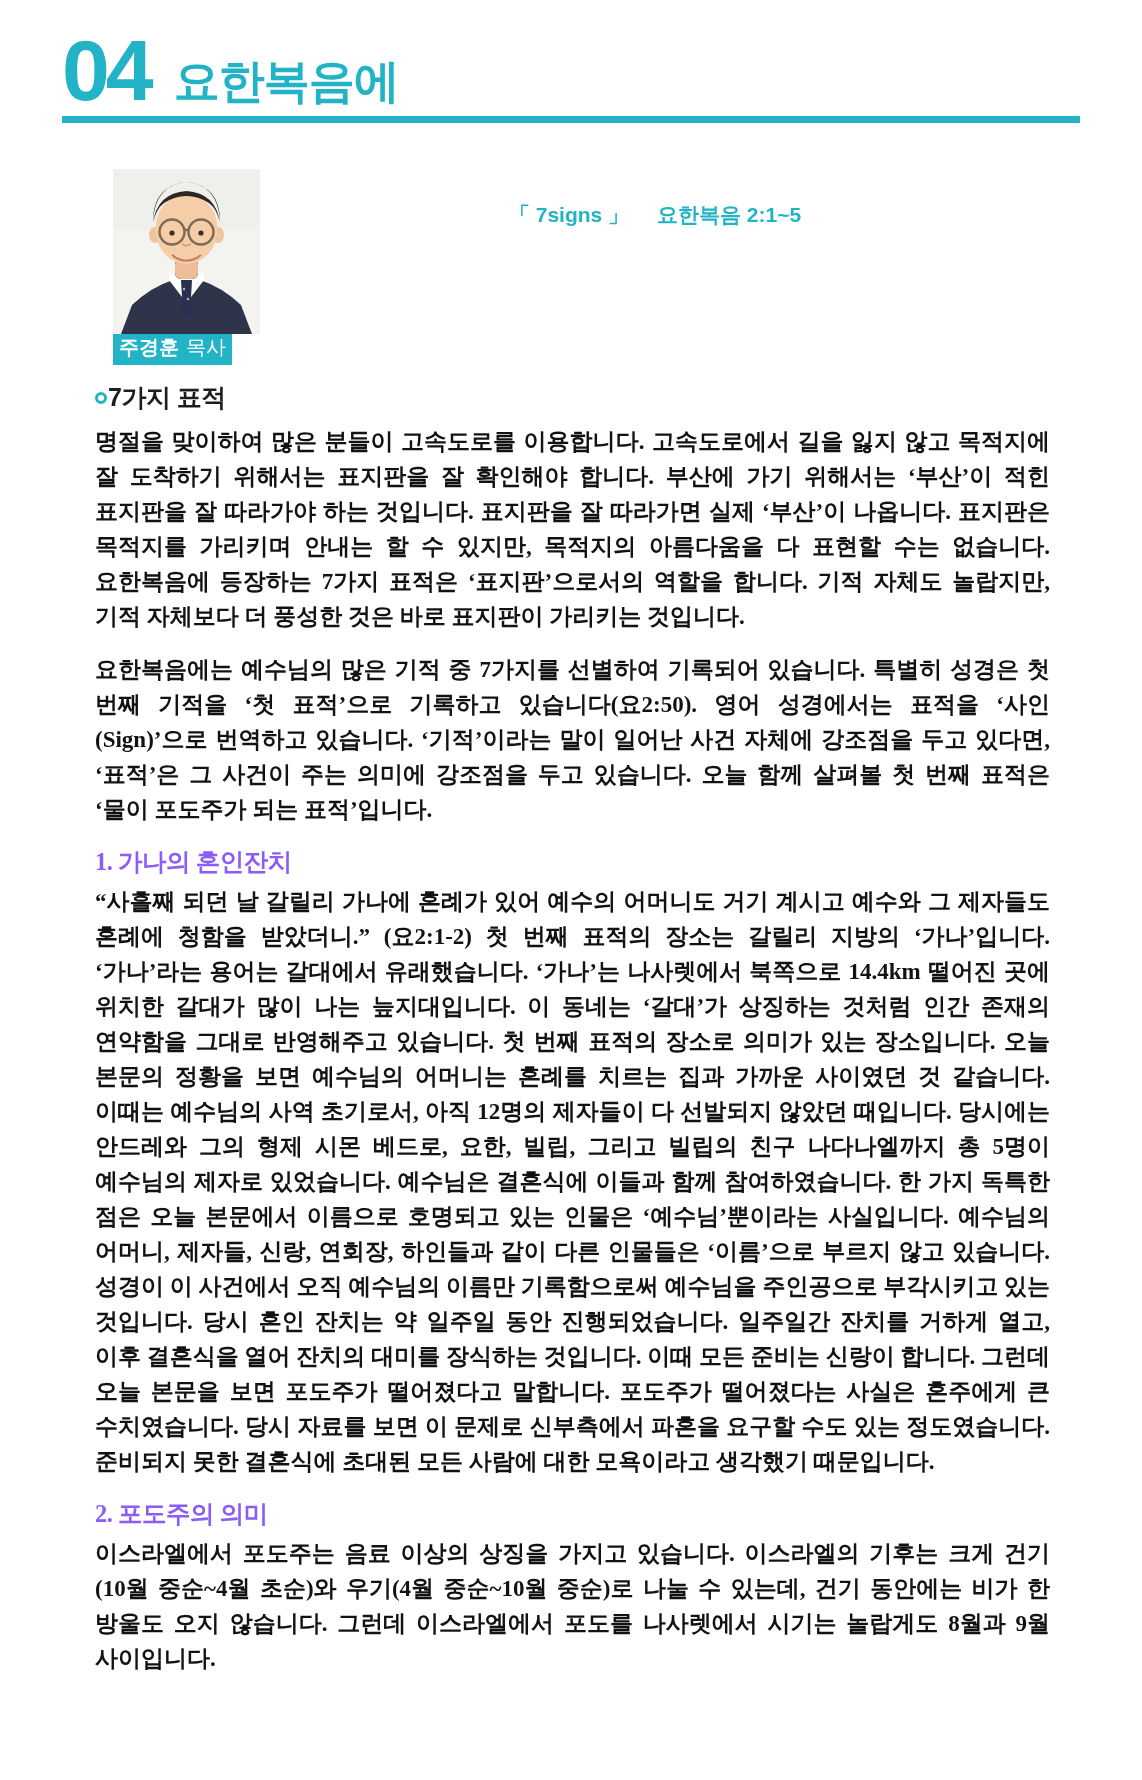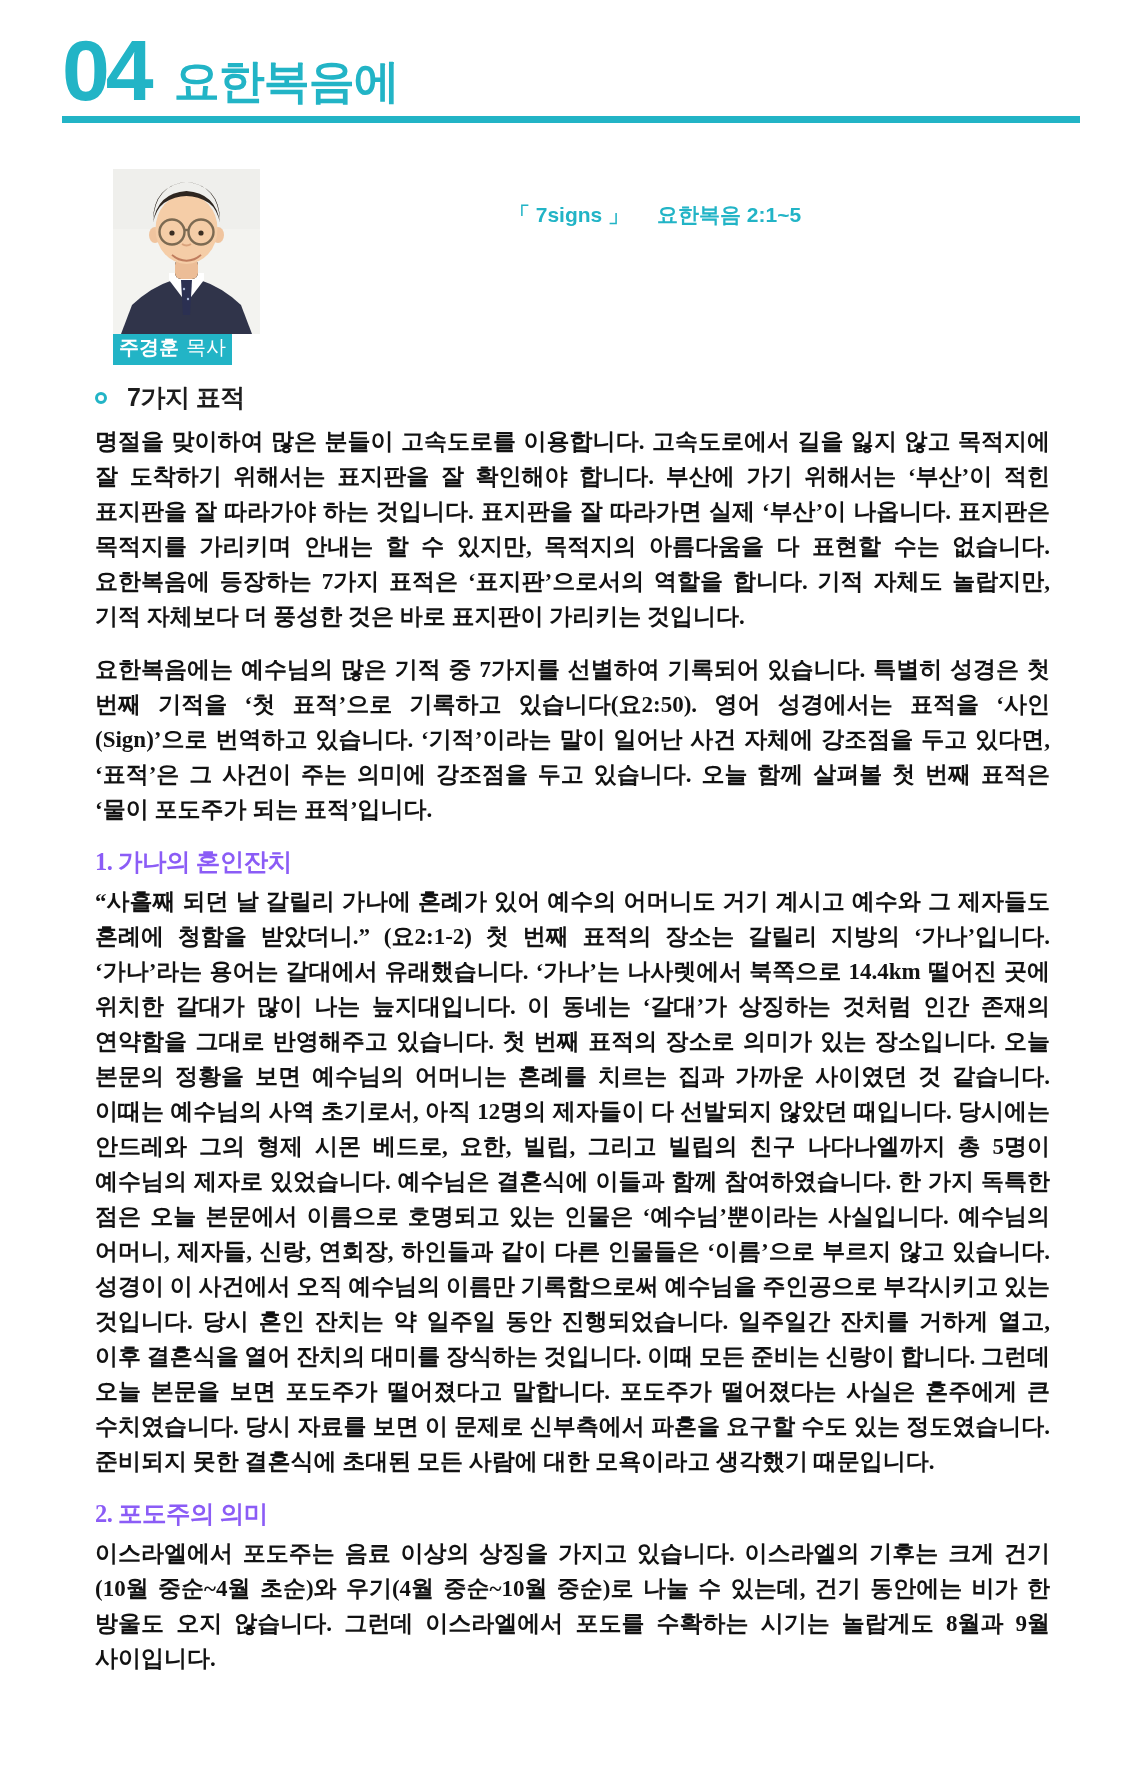--- a/index.html
+++ b/index.html
@@ -43,21 +43,21 @@
     margin:0; color:var(--accent); font-family:"Liberation Serif", serif;
     font-weight:800; font-size:41px; letter-spacing:0.5px;
   }
   .sermon-sub {
     margin-top:16px; color:var(--accent);
     font-family:"Liberation Sans", sans-serif; font-weight:600; font-size:21px;
   }
   .sermon-sub .scripture { margin-left:22px; }
 
   .sec-h {
-    display:flex; align-items:center; gap:20px;
+    display:flex; align-items:center; gap:1px;
     margin:16px 0 10px 0;
     font-family:"Liberation Sans", sans-serif; font-weight:800;
     font-size:25px; color:#1d1d1d; letter-spacing:-0.5px;
   }
   .bullet {
     width:12px; height:12px; border:3px solid var(--accent);
     border-radius:50%; flex:0 0 12px; margin-top:2px;
   }
   .body-p {
     margin:0 0 18px 0; font-size:23px; line-height:35px;
@@ -135,17 +135,17 @@
       <p class="body-p">요한복음에는 예수님의 많은 기적 중 7가지를 선별하여 기록되어 있습니다. 특별히 성경은 첫 번째 기적을 ‘첫 표적’으로 기록하고 있습니다(요2:50). 영어 성경에서는 표적을 ‘사인(Sign)’으로 번역하고 있습니다. ‘기적’이라는 말이 일어난 사건 자체에 강조점을 두고 있다면, ‘표적’은 그 사건이 주는 의미에 강조점을 두고 있습니다. 오늘 함께 살펴볼 첫 번째 표적은 ‘물이 포도주가 되는 표적’입니다.</p>
     </section>
 
     <section>
       <h3 class="sub-h">1. 가나의 혼인잔치</h3>
       <p class="body-p">“사흘째 되던 날 갈릴리 가나에 혼례가 있어 예수의 어머니도 거기 계시고 예수와 그 제자들도 혼례에 청함을 받았더니.” (요2:1-2) 첫 번째 표적의 장소는 갈릴리 지방의 ‘가나’입니다. ‘가나’라는 용어는 갈대에서 유래했습니다. ‘가나’는 나사렛에서 북쪽으로 14.4km 떨어진 곳에 위치한 갈대가 많이 나는 늪지대입니다. 이 동네는 ‘갈대’가 상징하는 것처럼 인간 존재의 연약함을 그대로 반영해주고 있습니다. 첫 번째 표적의 장소로 의미가 있는 장소입니다. 오늘 본문의 정황을 보면 예수님의 어머니는 혼례를 치르는 집과 가까운 사이였던 것 같습니다. 이때는 예수님의 사역 초기로서, 아직 12명의 제자들이 다 선발되지 않았던 때입니다. 당시에는 안드레와 그의 형제 시몬 베드로, 요한, 빌립, 그리고 빌립의 친구 나다나엘까지 총 5명이 예수님의 제자로 있었습니다. 예수님은 결혼식에 이들과 함께 참여하였습니다. 한 가지 독특한 점은 오늘 본문에서 이름으로 호명되고 있는 인물은 ‘예수님’뿐이라는 사실입니다. 예수님의 어머니, 제자들, 신랑, 연회장, 하인들과 같이 다른 인물들은 ‘이름’으로 부르지 않고 있습니다. 성경이 이 사건에서 오직 예수님의 이름만 기록함으로써 예수님을 주인공으로 부각시키고 있는 것입니다. 당시 혼인 잔치는 약 일주일 동안 진행되었습니다. 일주일간 잔치를 거하게 열고, 이후 결혼식을 열어 잔치의 대미를 장식하는 것입니다. 이때 모든 준비는 신랑이 합니다. 그런데 오늘 본문을 보면 포도주가 떨어졌다고 말합니다. 포도주가 떨어졌다는 사실은 혼주에게 큰 수치였습니다. 당시 자료를 보면 이 문제로 신부측에서 파혼을 요구할 수도 있는 정도였습니다. 준비되지 못한 결혼식에 초대된 모든 사람에 대한 모욕이라고 생각했기 때문입니다.</p>
     </section>
 
     <section>
       <h3 class="sub-h">2. 포도주의 의미</h3>
-      <p class="body-p last">이스라엘에서 포도주는 음료 이상의 상징을 가지고 있습니다. 이스라엘의 기후는 크게 건기(10월 중순~4월 초순)와 우기(4월 중순~10월 중순)로 나눌 수 있는데, 건기 동안에는 비가 한 방울도 오지 않습니다. 그런데 이스라엘에서 포도를 수확하는 시기는 놀랍게도 8월과 9월 사이입니다.</p>
+      <p class="body-p last">이스라엘에서 포도주는 음료 이상의 상징을 가지고 있습니다. 이스라엘의 기후는 크게 건기(10월 중순~4월 초순)와 우기(4월 중순~10월 중순)로 나눌 수 있는데, 건기 동안에는 비가 한 방울도 오지 않습니다. 그런데 이스라엘에서 포도를 나사렛에서 시기는 놀랍게도 8월과 9월 사이입니다.</p>
     </section>
 
   </main>
 </div>
 
 </body></html>

